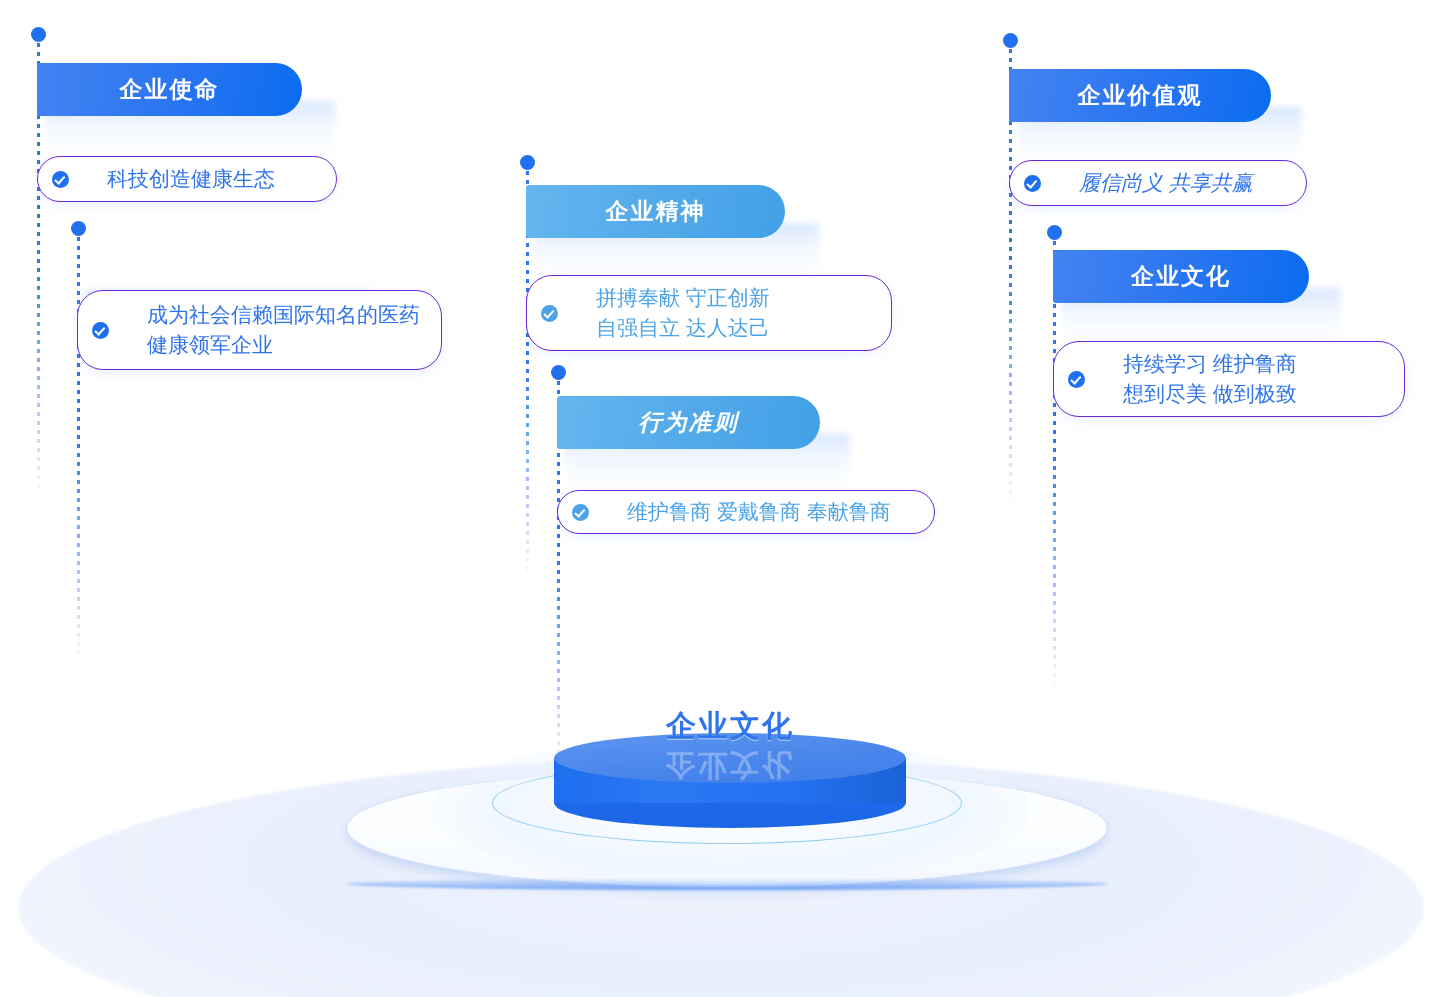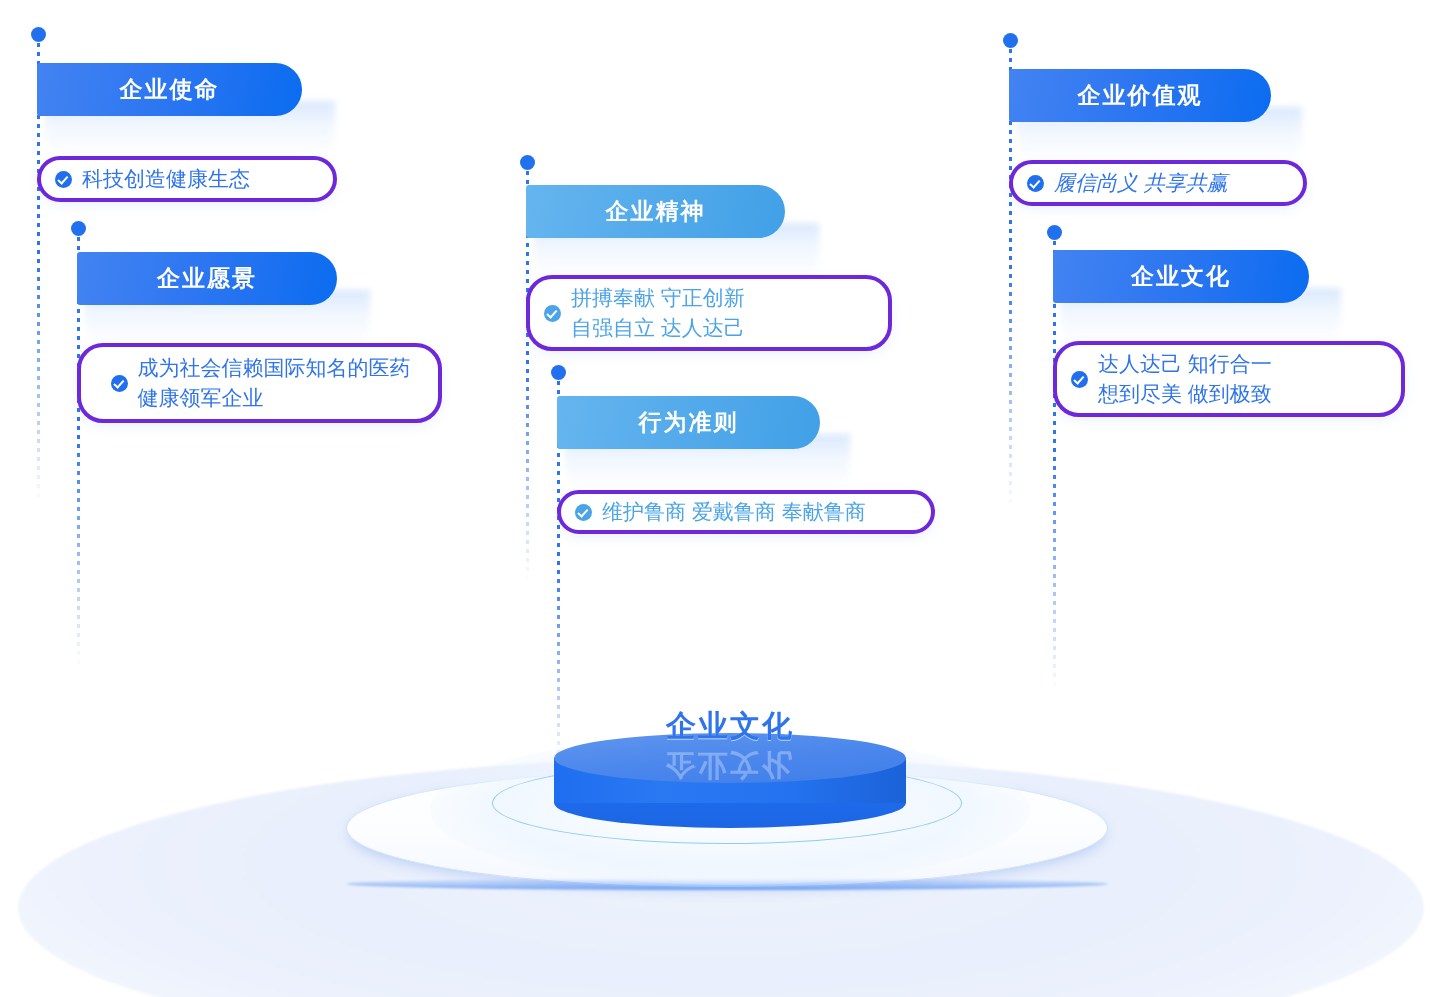--- a/index.html
+++ b/index.html
@@ -174,28 +174,29 @@
     top: 38px;
     left: 8px;
     height: 58px;
     border-radius: 0 0 26px 26px;
     background: linear-gradient(180deg, rgba(215,231,253,0.92) 0%, rgba(233,242,254,0.55) 45%, rgba(255,255,255,0) 100%);
     filter: blur(3px);
     z-index: 1;
   }
   .content-card {
     position: relative;
-    border: 4px solid #6d28d9;
+    border: 1px solid #6d28d9;
     border-radius: 26px;
     background: #ffffff;
     box-shadow: 0 4px 16px -6px rgba(60,120,230,0.22);
     display: flex;
     align-items: center;
     z-index: 2;
     box-sizing: border-box;
+    gap: 28px;
   }
   .check-icon {
     flex: 0 0 auto;
     width: 17px;
     height: 17px;
     border-radius: 50%;
     background: #1f6fee;
     position: relative;
     margin-left: 14px;
   }
@@ -255,45 +256,42 @@
       <span>企业使命</span>
     </div>
     <div class="content-card" style="width:300px; height:46px; margin-top:40px;">
       <span class="check-icon"></span>
       <span class="card-text">科技创造健康生态</span>
     </div>
   </div>
 
   <div class="block" style="left:77px; top:252px;">
     <div class="pill-glow" style="width:285px;"></div>
-    <div class="pill deep" style="width:260px;">
-      <span>企业愿景</span>
-    </div>
-    <div class="content-card" style="width:365px; height:80px; margin-top:38px;justify-content:center;">
+    <div class="content-card" style="width:365px; height:80px; margin-top:38px;">
       <span class="check-icon"></span>
       <span class="card-text">成为社会信赖国际知名的医药
 健康领军企业</span>
     </div>
   </div>
 
   <div class="block" style="left:526px; top:185px;">
     <div class="pill-glow" style="width:285px;"></div>
     <div class="pill light" style="width:259px;align-items:center;">
       <span>企业精神</span>
     </div>
     <div class="content-card" style="width:366px; height:76px; margin-top:37px;">
       <span class="check-icon lightblue"></span>
       <span class="card-text lightblue">拼搏奉献  守正创新
 自强自立  达人达己</span>
     </div>
   </div>
 
   <div class="block" style="left:557px; top:396px;">
     <div class="pill-glow" style="width:285px;"></div>
-    <div class="pill light" style="width:263px;">
+    <div class="pill light" style="width:263px;font-style:italic;">
       <span>行为准则</span>
     </div>
     <div class="content-card" style="width:378px; height:44px; margin-top:41px;">
       <span class="check-icon lightblue"></span>
       <span class="card-text lightblue">维护鲁商  爱戴鲁商  奉献鲁商</span>
     </div>
   </div>
 
   <div class="block" style="left:1009px; top:69px;">
     <div class="pill-glow" style="width:285px;"></div>
@@ -306,21 +304,21 @@
     </div>
   </div>
 
   <div class="block" style="left:1053px; top:250px;">
     <div class="pill-glow" style="width:280px;"></div>
     <div class="pill deep" style="width:256px;">
       <span>企业文化</span>
     </div>
     <div class="content-card" style="width:352px; height:76px; margin-top:38px;">
       <span class="check-icon"></span>
-      <span class="card-text">达人达己  知行合一
+      <span class="card-text">持续学习  维护鲁商
 想到尽美  做到极致</span>
     </div>
   </div>
 
   <div class="podium">
     <div class="podium-label">企业文化</div>
     <div class="podium-bottom"></div>
     <div class="podium-body"></div>
     <div class="podium-top"></div>
     <div class="podium-label-reflection">企业文化</div>

